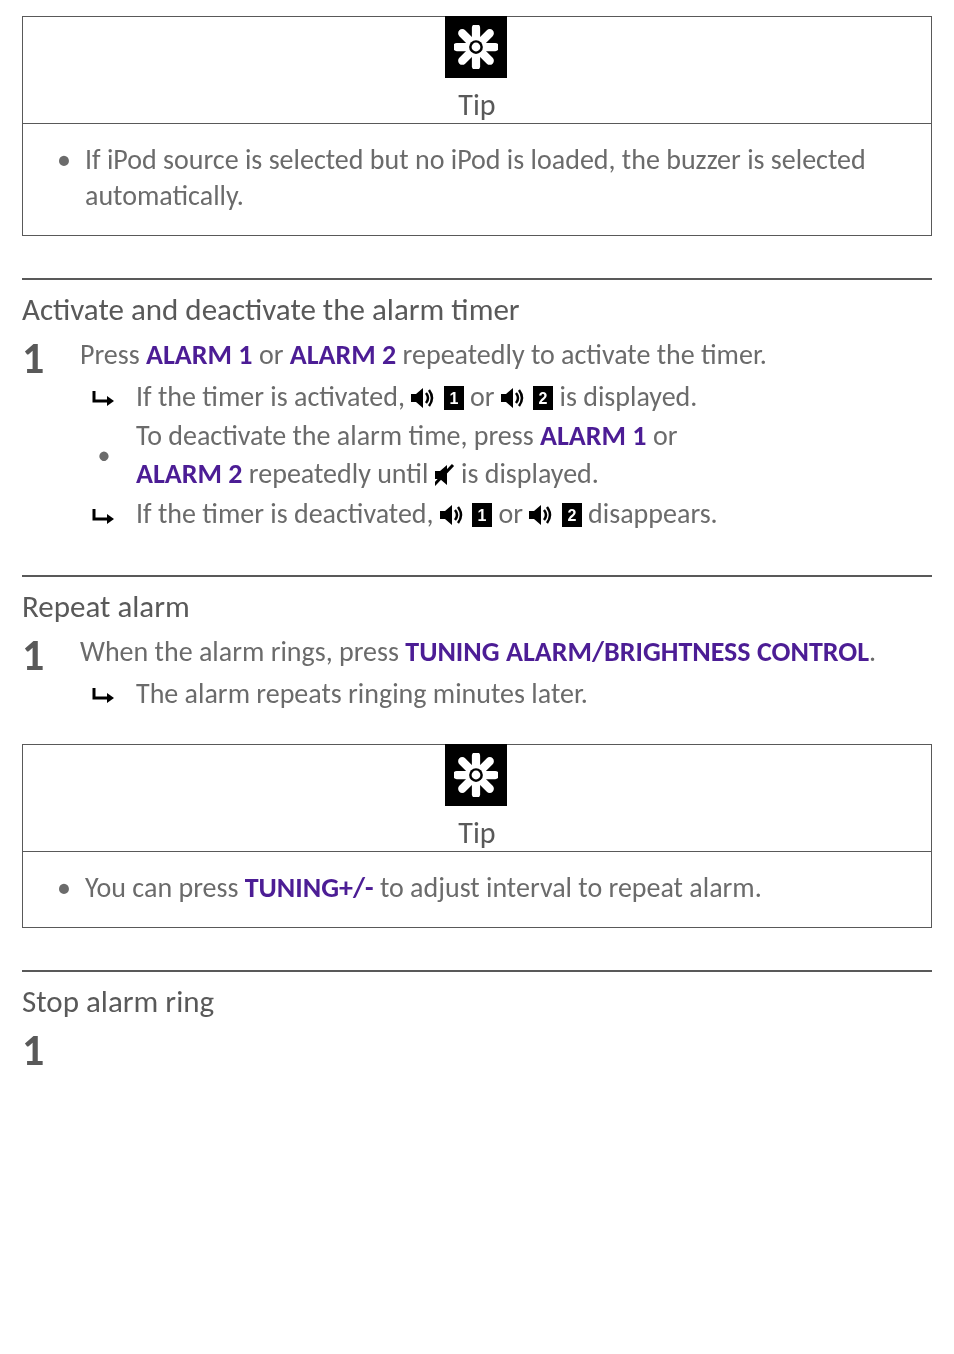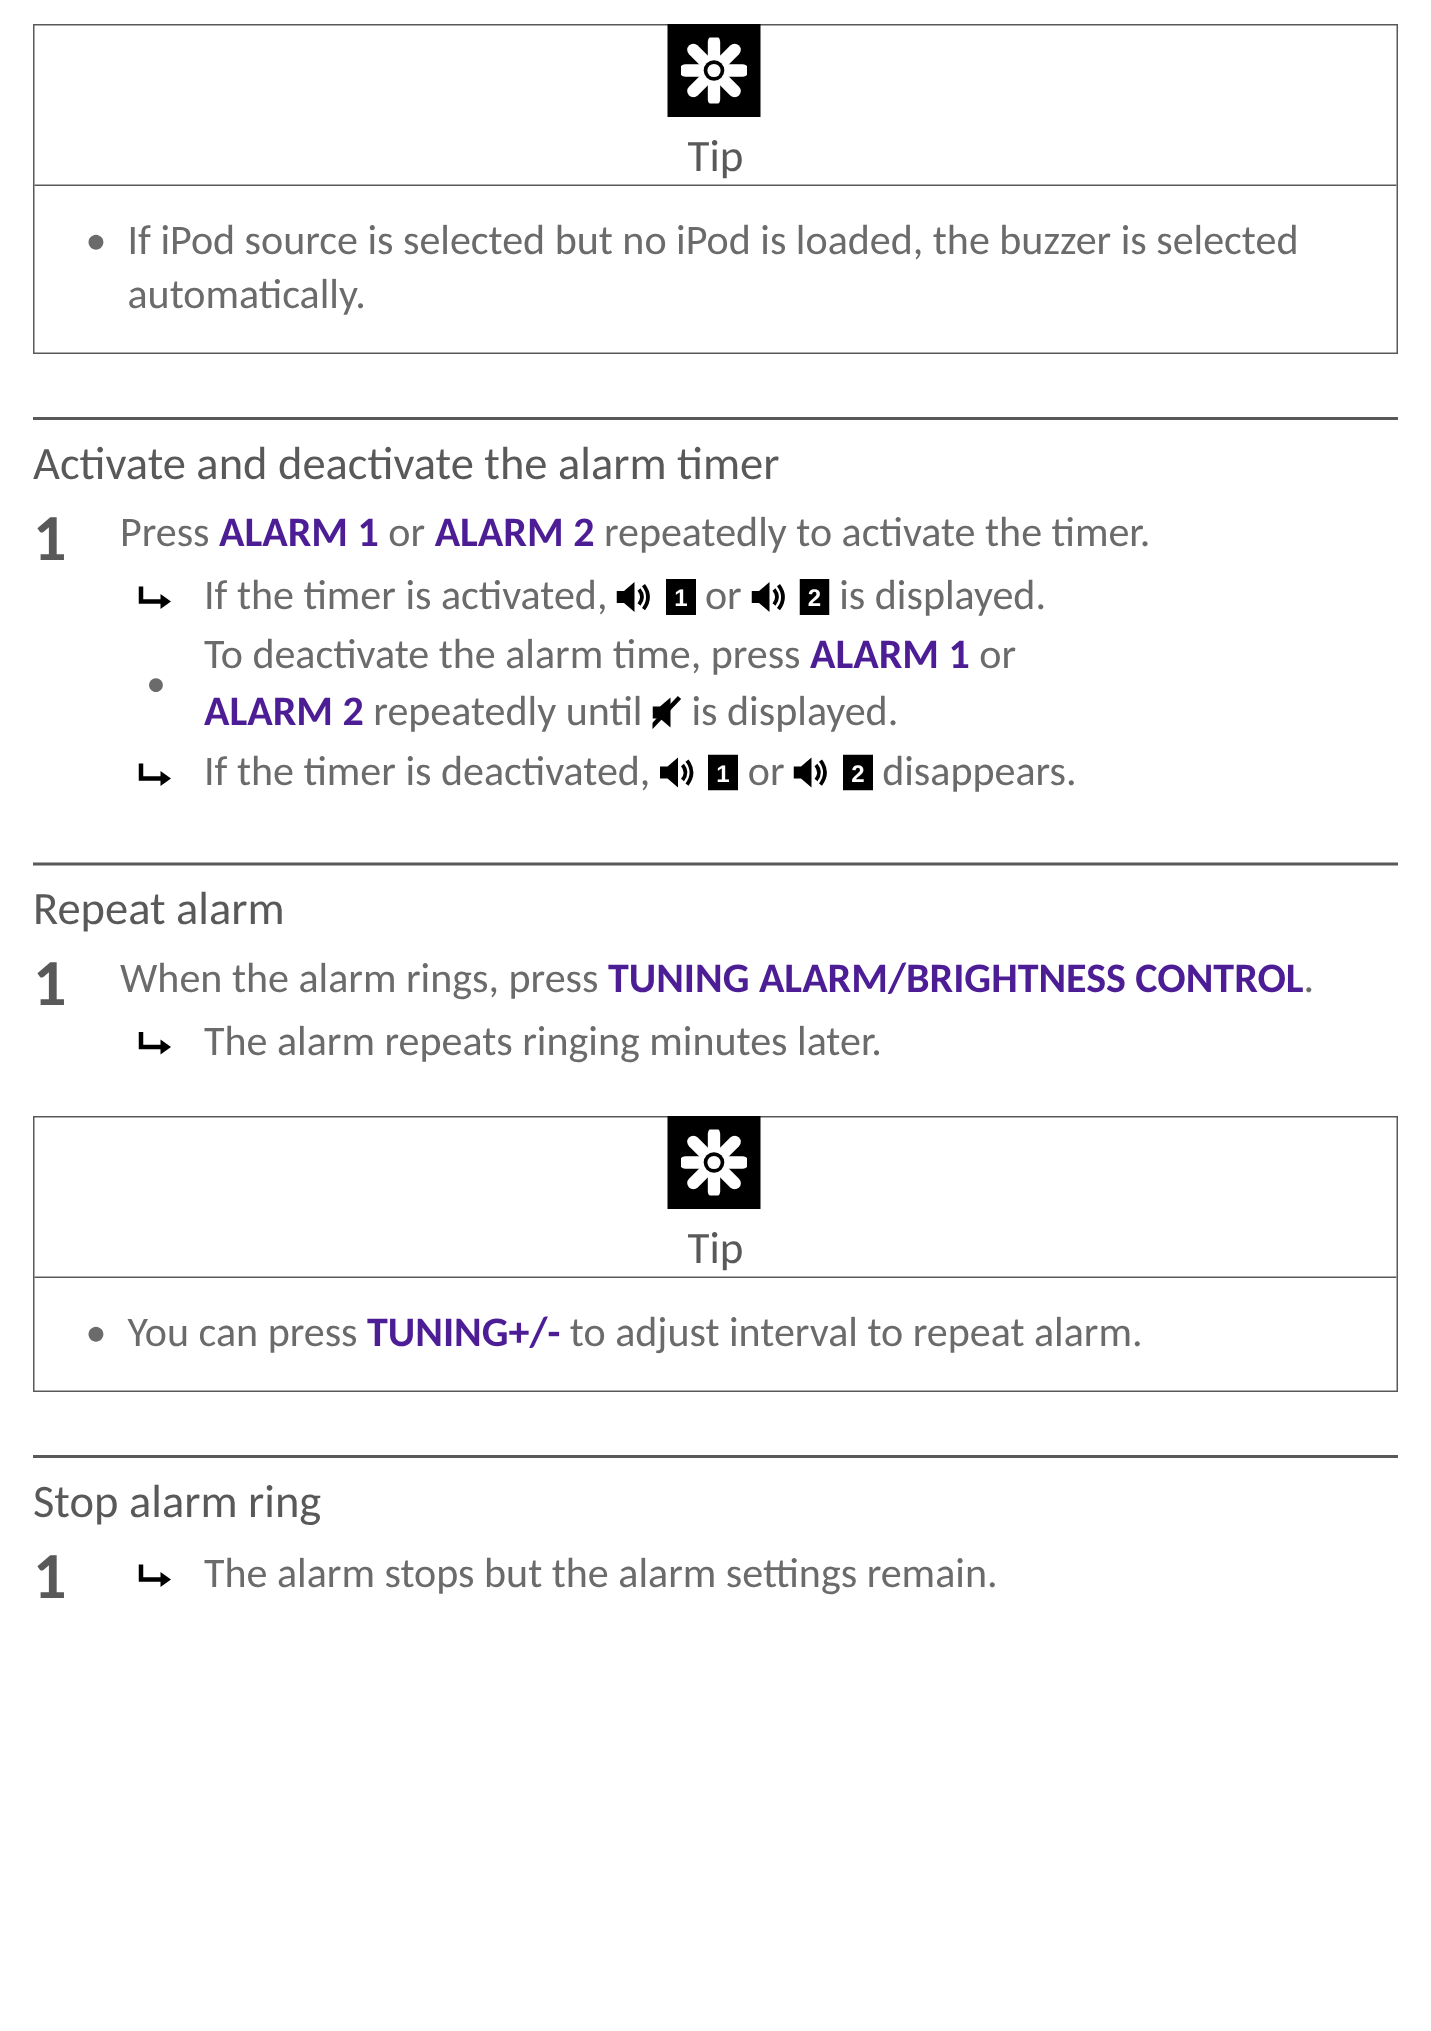--- a/index.html
+++ b/index.html
@@ -299,25 +299,17 @@
         </ul>
     </div>
   </div>
 
   <div class="section">
     <hr class="hr">
     <h2>Stop alarm ring</h2>
     <div class="numbered">
       <div class="big-num">1</div>
       <div class="num-body">
-        <div class="sub">
-          <span class="marker">
-            <svg class="inline-icon" width="24" height="20" viewBox="0 0 24 20">
-                <use href="#result-arrow"></use>
-              </svg>
-          </span>
-          <span class="txt">The alarm stops but the alarm settings remain.</span>
-        </div>
       </div>
     </div>
   </div>
 
 </div>
 
 </body></html>

